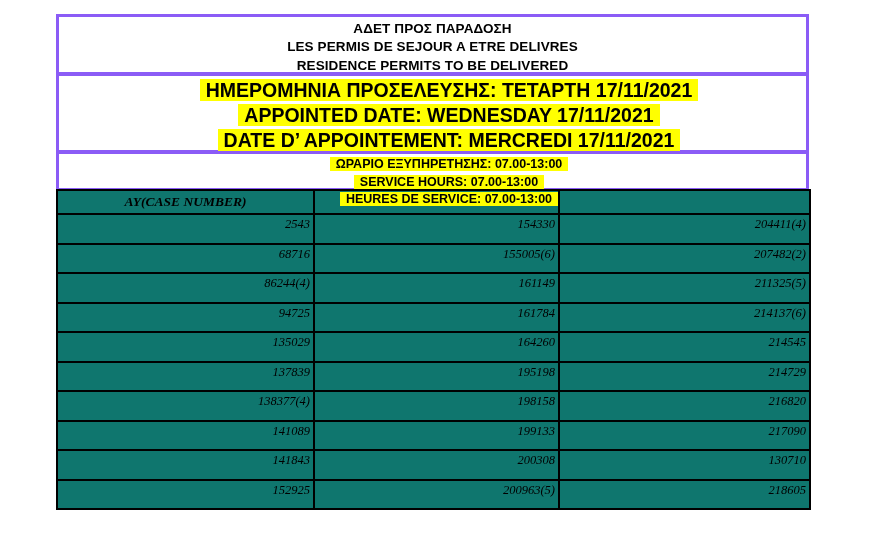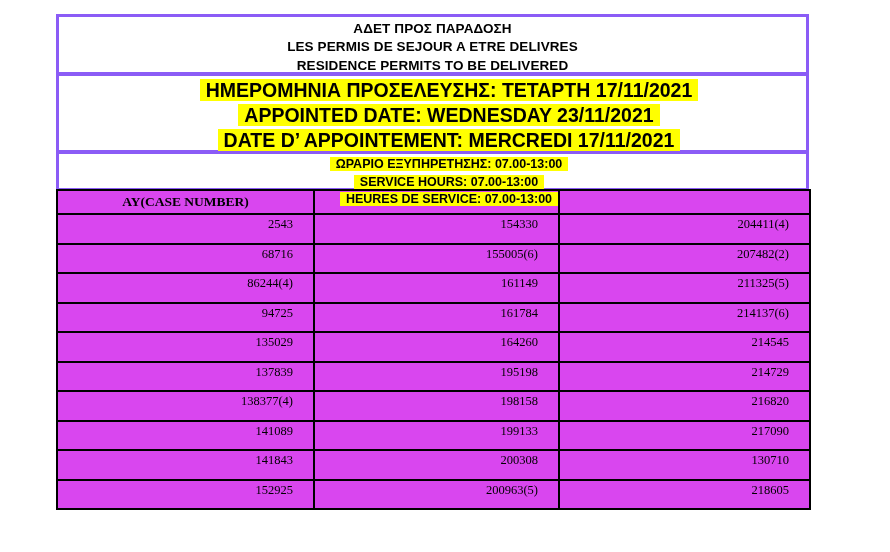--- a/index.html
+++ b/index.html
@@ -61,21 +61,22 @@
   .hl {
     background: #FFFF00;
     padding: 0 6px;
     margin-left: 33px;
   }
   table.case-table {
     width: 753px;
     border-collapse: collapse;
     table-layout: fixed;
     margin-top: -2px;
-    background: #d946ef;
+    background: #0f766e;
+    font-style: italic;
   }
   table.case-table th,
   table.case-table td {
     border: 2px solid #000000;
     font-family: "Liberation Serif", serif;
     overflow: hidden;
   }
   table.case-table thead th {
     height: 22px;
     font-size: 13.5px;
@@ -83,37 +84,37 @@
     text-align: center;
     vertical-align: middle;
     padding: 0;
   }
   table.case-table tbody td {
     height: 25.5px;
     font-size: 12.5px;
     font-weight: normal;
     text-align: right;
     vertical-align: top;
-    padding: 2px 20px 0 0;
+    padding: 2px 3px 0 0;
   }
 </style>
 </head>
 <body>
 
 <div class="page">
 
   <div class="box title-box">
     <div class="title-line">ΑΔΕΤ ΠΡΟΣ ΠΑΡΑΔΟΣΗ</div>
     <div class="title-line">LES PERMIS DE SEJOUR A ETRE DELIVRES</div>
     <div class="title-line">RESIDENCE PERMITS TO BE DELIVERED</div>
   </div>
 
   <div class="box date-box">
     <div class="line-big"><span class="hl">ΗΜΕΡΟΜΗΝΙΑ ΠΡΟΣΕΛΕΥΣΗΣ: ΤΕΤΑΡΤΗ 17/11/2021</span></div>
-    <div class="line-big"><span class="hl">APPOINTED DATE: WEDNESDAY 23/11/2021</span></div>
+    <div class="line-big"><span class="hl">APPOINTED DATE: WEDNESDAY 17/11/2021</span></div>
     <div class="line-big"><span class="hl">DATE D’ APPOINTEMENT: MERCREDI 17/11/2021</span></div>
   </div>
 
   <div class="box hours-box">
     <div class="line-small"><span class="hl">ΩΡΑΡΙΟ ΕΞΥΠΗΡΕΤΗΣΗΣ: 07.00-13:00</span></div>
     <div class="line-small"><span class="hl">SERVICE HOURS: 07.00-13:00</span></div>
     <div class="line-small"><span class="hl">HEURES DE SERVICE: 07.00-13:00</span></div>
   </div>
 
   <table class="case-table">

